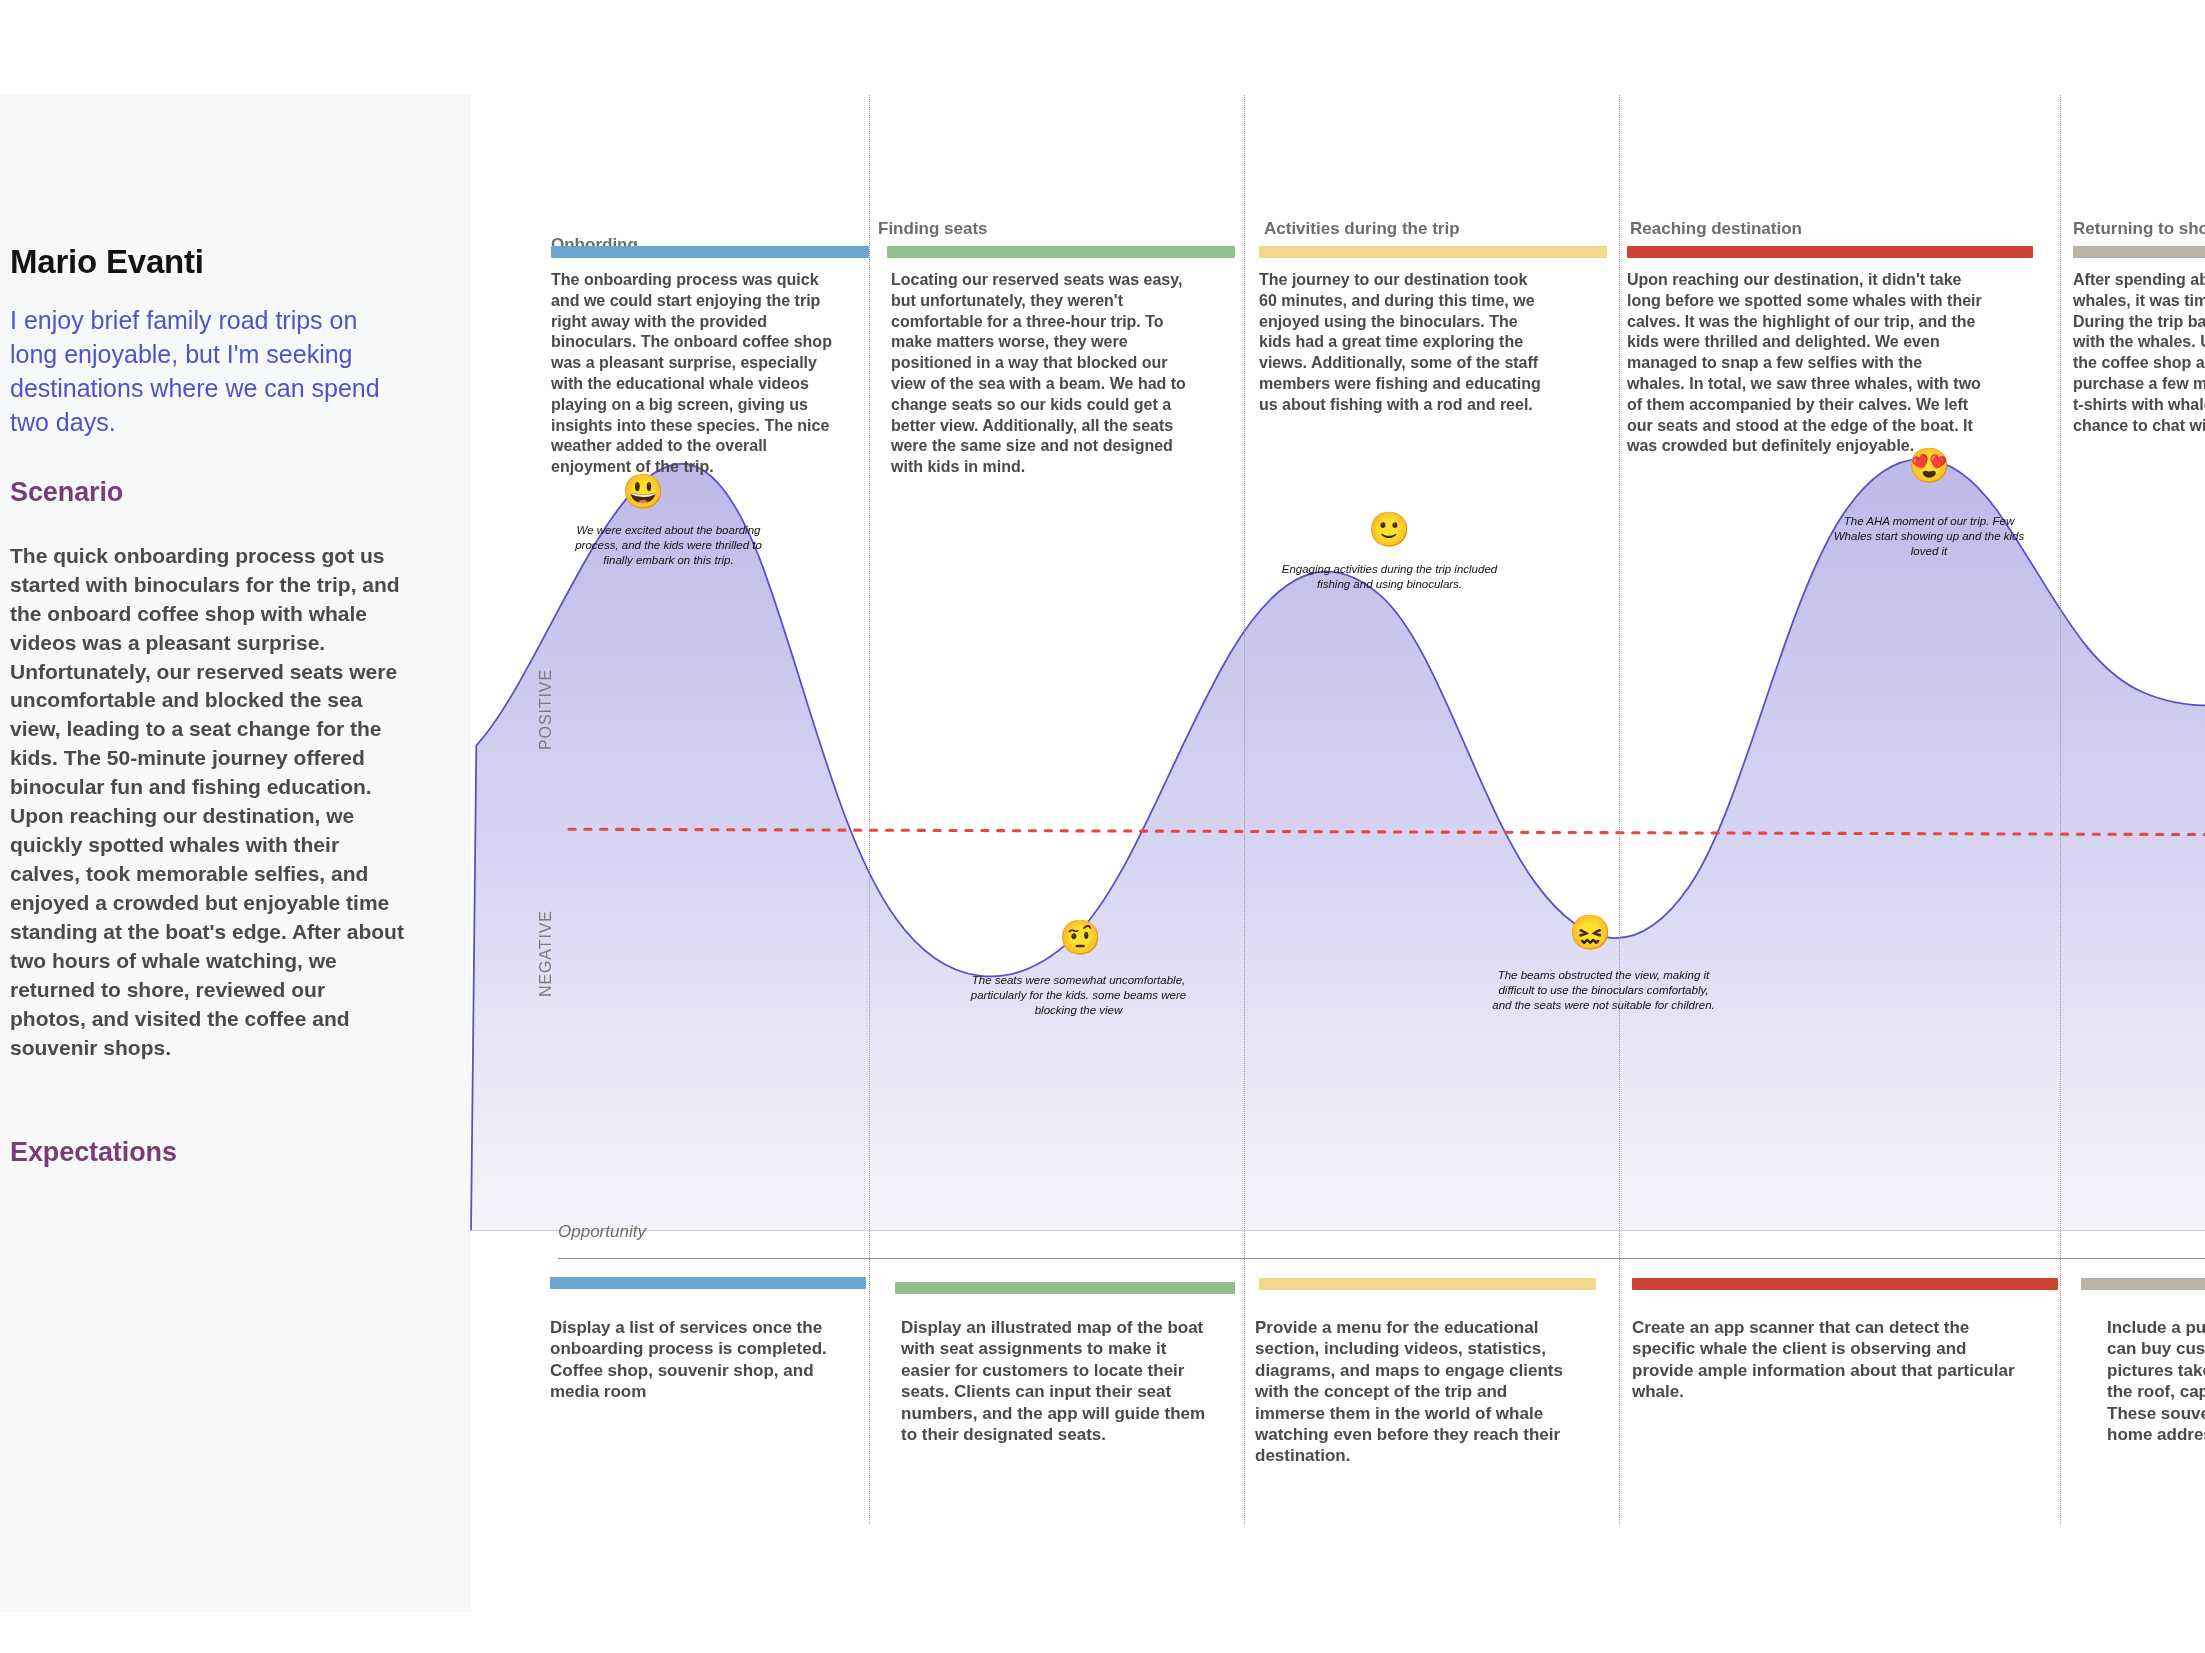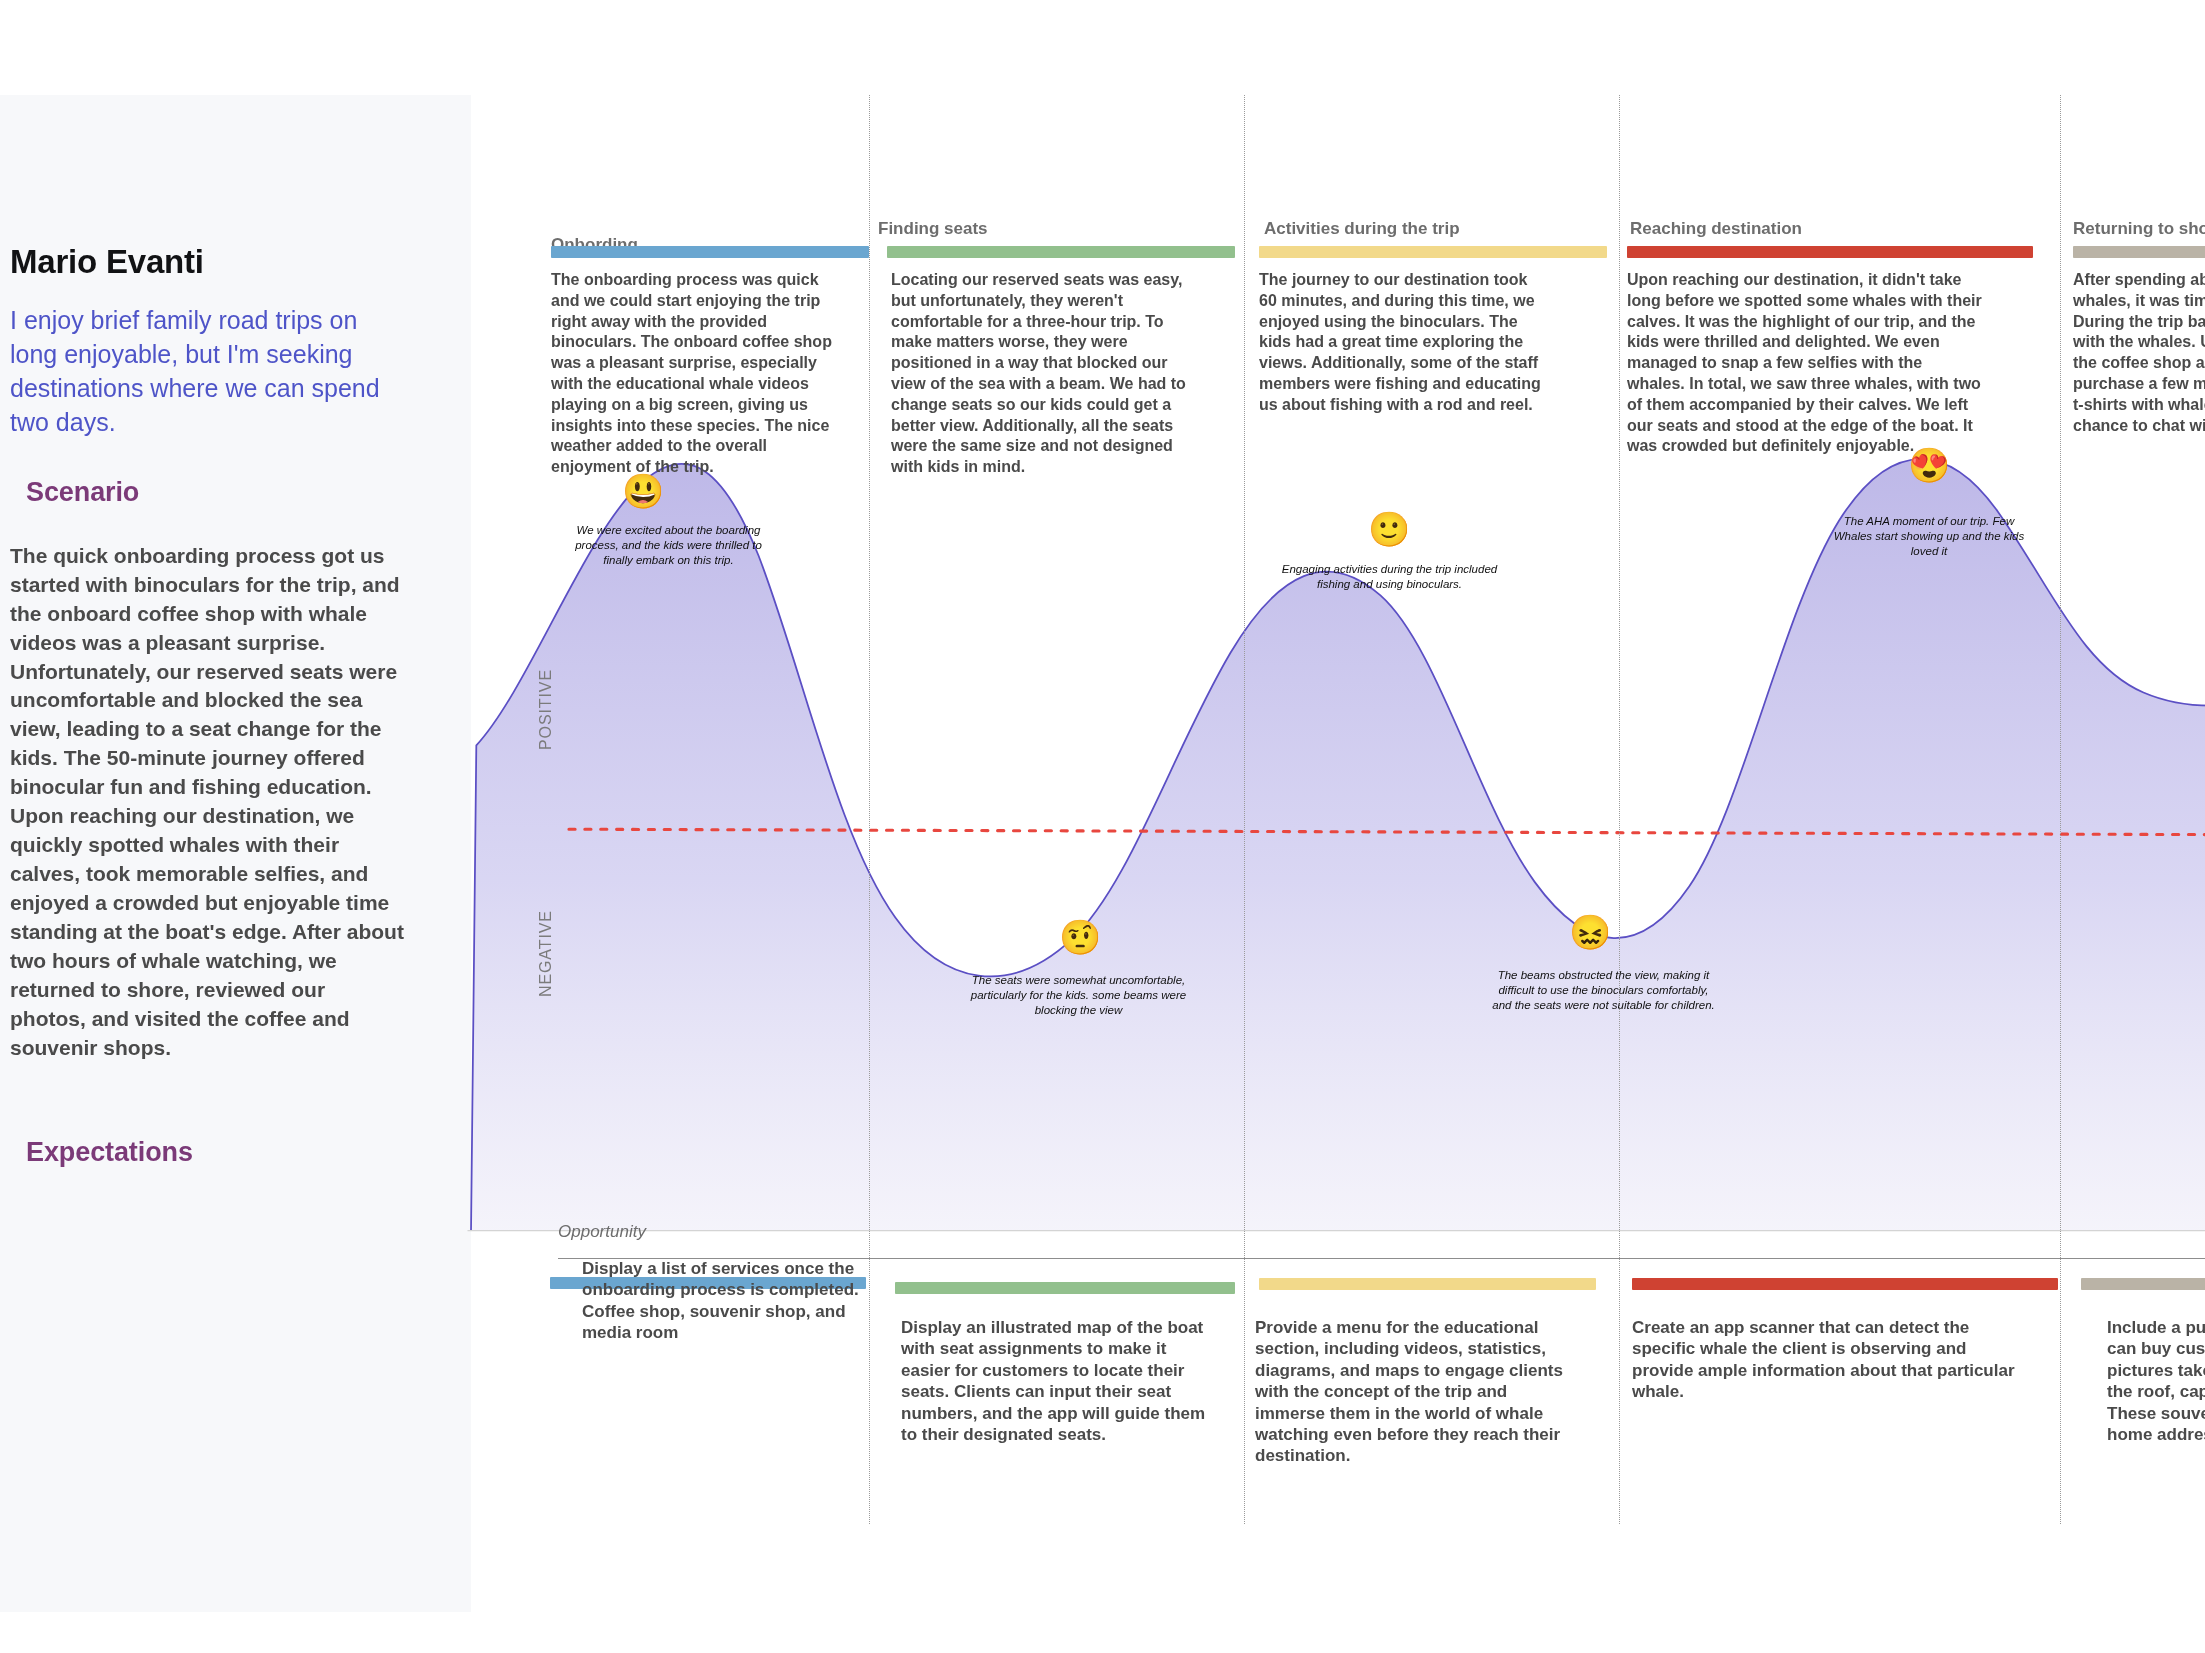--- a/index.html
+++ b/index.html
@@ -24,21 +24,20 @@
   }
   #persona-quote {
     margin-top: 23px;
     font-size: 25px; line-height: 1.36; color: #4e54c8;
     font-weight: 400;
   }
   .sect-title {
     margin-top: 38px;
     font-size: 27px; font-weight: bold; color: #7b3a78;
     letter-spacing: -0.1px;
-    margin-left: 16px;
   }
   #scenario-body {
     margin-top: 34px;
     font-size: 21px; line-height: 1.38; font-weight: bold; color: #4a4a4a;
   }
   #expectations-title { margin-top: 74px; }
   .col-divider {
     position: absolute; top: 95px; width: 0;
     border-left: 1.3px dotted #9a9a9a; height: 1429px;
   }
@@ -186,21 +185,21 @@
   <div class="quote" style="left:1830px; top:514px; width:198px;">The AHA moment of our trip. Few Whales start showing up and the kids loved it</div>
 
   <div class="stage-label" style="left:2073px; top:219px;">Returning to shore</div>
   <div class="stage-bar" style="left:2073px; top:246px; width:388px; background:#bab3a6;"></div>
   <div class="stage-text" style="left:2073px; top:270px; width:348px;">After spending about 2 hours observing the whales, it was time to head back to the shore. During the trip back, we reviewed our photos with the whales. Upon our return, we visited the coffee shop and the souvenir shop to purchase a few mementos. We bought some t-shirts with whale designs and also had a chance to chat with other groups of people.</div>
 
   <div id="opportunity-title" style="left:558px; top:1222px;">Opportunity</div>
   <div id="opportunity-rule" style="left:558px; top:1258px; width:2011px;"></div>
 
   <div class="opp-bar" style="left:550px; top:1277px; width:316px; background:#6aa6d0;"></div>
-  <div class="opp-text" style="left:550px; top:1258px; width:291px;margin-left:32px;">Display a list of services once the onboarding process is completed. Coffee shop, souvenir shop, and media room</div>
+  <div class="opp-text" style="left:550px; top:1317px; width:291px;">Display a list of services once the onboarding process is completed. Coffee shop, souvenir shop, and media room</div>
 
   <div class="opp-bar" style="left:895px; top:1282px; width:340px; background:#92c08d;"></div>
   <div class="opp-text" style="left:901px; top:1317px; width:309px;">Display an illustrated map of the boat with seat assignments to make it easier for customers to locate their seats. Clients can input their seat numbers, and the app will guide them to their designated seats.</div>
 
   <div class="opp-bar" style="left:1259px; top:1278px; width:337px; background:#f2d98a;"></div>
   <div class="opp-text" style="left:1255px; top:1317px; width:322px;">Provide a menu for the educational section, including videos, statistics, diagrams, and maps to engage clients with the concept of the trip and immerse them in the world of whale watching even before they reach their destination.</div>
 
   <div class="opp-bar" style="left:1632px; top:1278px; width:426px; background:#cf4232;"></div>
   <div class="opp-text" style="left:1632px; top:1317px; width:388px;">Create an app scanner that can detect the specific whale the client is observing and provide ample information about that particular whale.</div>
 

